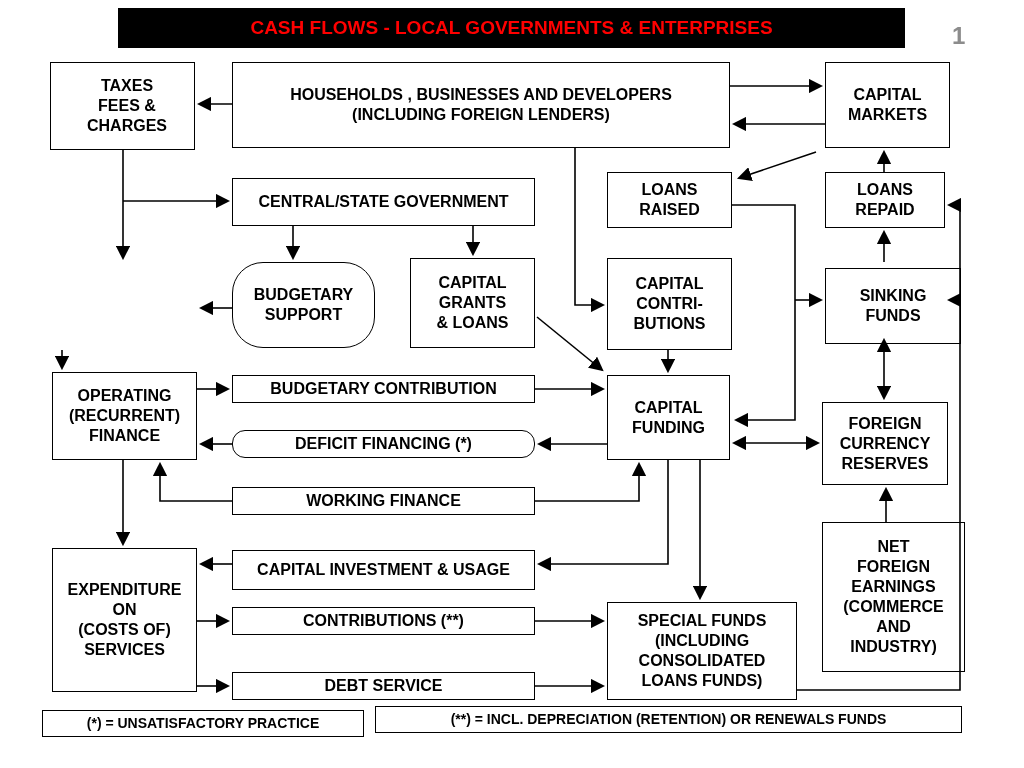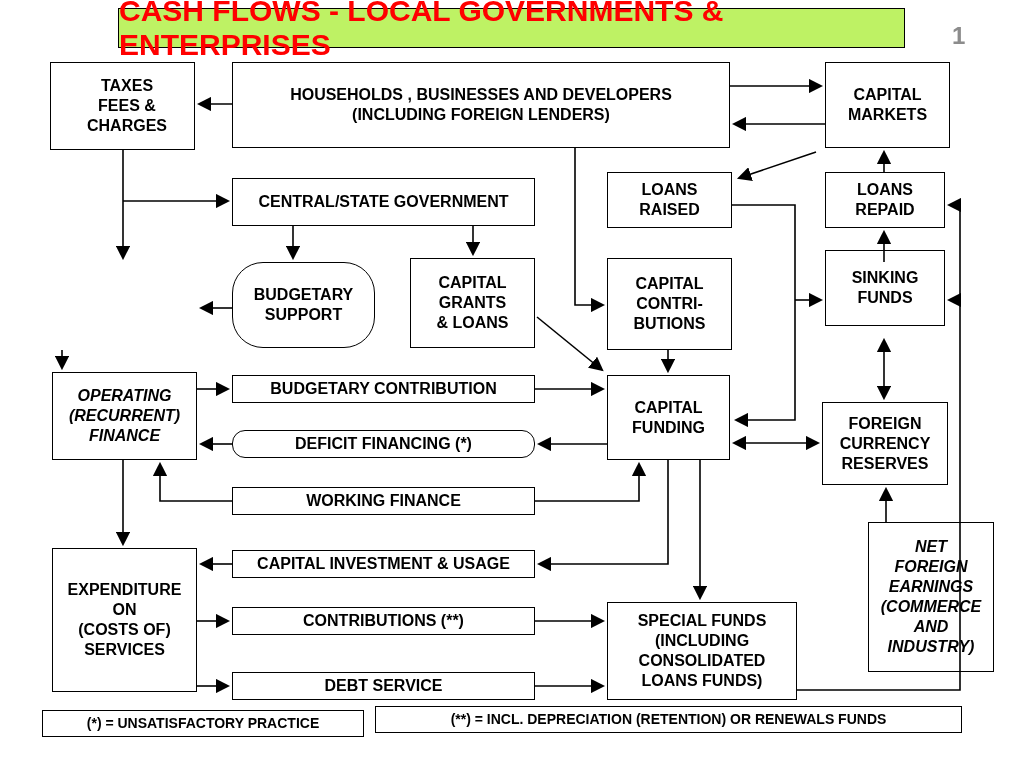--- a/index.html
+++ b/index.html
@@ -27,26 +27,26 @@
     white-space: pre-line;
     z-index: 2;
     padding: 1px 3px;
   }
   .legend { font-size: 14px; }
   .title-box {
     position: absolute;
     box-sizing: border-box;
     left: 118px; top: 8px; width: 787px; height: 40px;
     border: 1.6px solid #000000;
-    background: #bef264;
+    background: #000000;
     display: flex;
     align-items: center;
     justify-content: center;
     font-weight: bold;
-    font-size: 30px;
+    font-size: 19px;
     color: #ff0000;
     z-index: 2;
   }
   .page-number {
     position: absolute;
     left: 952px; top: 22px;
     font-size: 24px;
     font-weight: bold;
     color: #8c8c8c;
     z-index: 2;
@@ -86,42 +86,42 @@
 REPAID</div>
 
   <div class="box" style="left:232px;top:262px;width:143px;height:86px;border-radius:31px;">BUDGETARY
 SUPPORT</div>
   <div class="box" style="left:410px;top:258px;width:125px;height:90px;">CAPITAL
 GRANTS
 &amp; LOANS</div>
   <div class="box" style="left:607px;top:258px;width:125px;height:92px;">CAPITAL
 CONTRI-
 BUTIONS</div>
-  <div class="box" style="left:825px;top:250px;width:120px;height:76px;">SINKING
+  <div class="box" style="left:825px;top:268px;width:136px;height:76px;">SINKING
 FUNDS</div>
 
-  <div class="box" style="left:52px;top:372px;width:145px;height:88px;font-style:italic;">OPERATING
+  <div class="box" style="left:52px;top:372px;width:145px;height:88px;">OPERATING
 (RECURRENT)
 FINANCE</div>
   <div class="box" style="left:232px;top:375px;width:303px;height:28px;">BUDGETARY CONTRIBUTION</div>
   <div class="box" style="left:607px;top:375px;width:123px;height:85px;">CAPITAL
 FUNDING</div>
   <div class="box" style="left:822px;top:402px;width:126px;height:83px;">FOREIGN
 CURRENCY
 RESERVES</div>
   <div class="box" style="left:232px;top:430px;width:303px;height:28px;border-radius:13px;">DEFICIT FINANCING (*)</div>
   <div class="box" style="left:232px;top:487px;width:303px;height:28px;">WORKING FINANCE</div>
 
-  <div class="box" style="left:868px;top:522px;width:126px;height:150px;font-style:italic;">NET
+  <div class="box" style="left:822px;top:522px;width:143px;height:150px;">NET
 FOREIGN
 EARNINGS
 (COMMERCE
 AND
 INDUSTRY)</div>
-  <div class="box" style="left:232px;top:550px;width:303px;height:28px;">CAPITAL INVESTMENT &amp; USAGE</div>
+  <div class="box" style="left:232px;top:550px;width:303px;height:40px;">CAPITAL INVESTMENT &amp; USAGE</div>
   <div class="box" style="left:52px;top:548px;width:145px;height:144px;">EXPENDITURE
 ON
 (COSTS OF)
 SERVICES</div>
   <div class="box" style="left:232px;top:607px;width:303px;height:28px;">CONTRIBUTIONS (**)</div>
   <div class="box" style="left:607px;top:602px;width:190px;height:98px;">SPECIAL FUNDS
 (INCLUDING
 CONSOLIDATED
 LOANS FUNDS)</div>
   <div class="box" style="left:232px;top:672px;width:303px;height:28px;">DEBT SERVICE</div>

